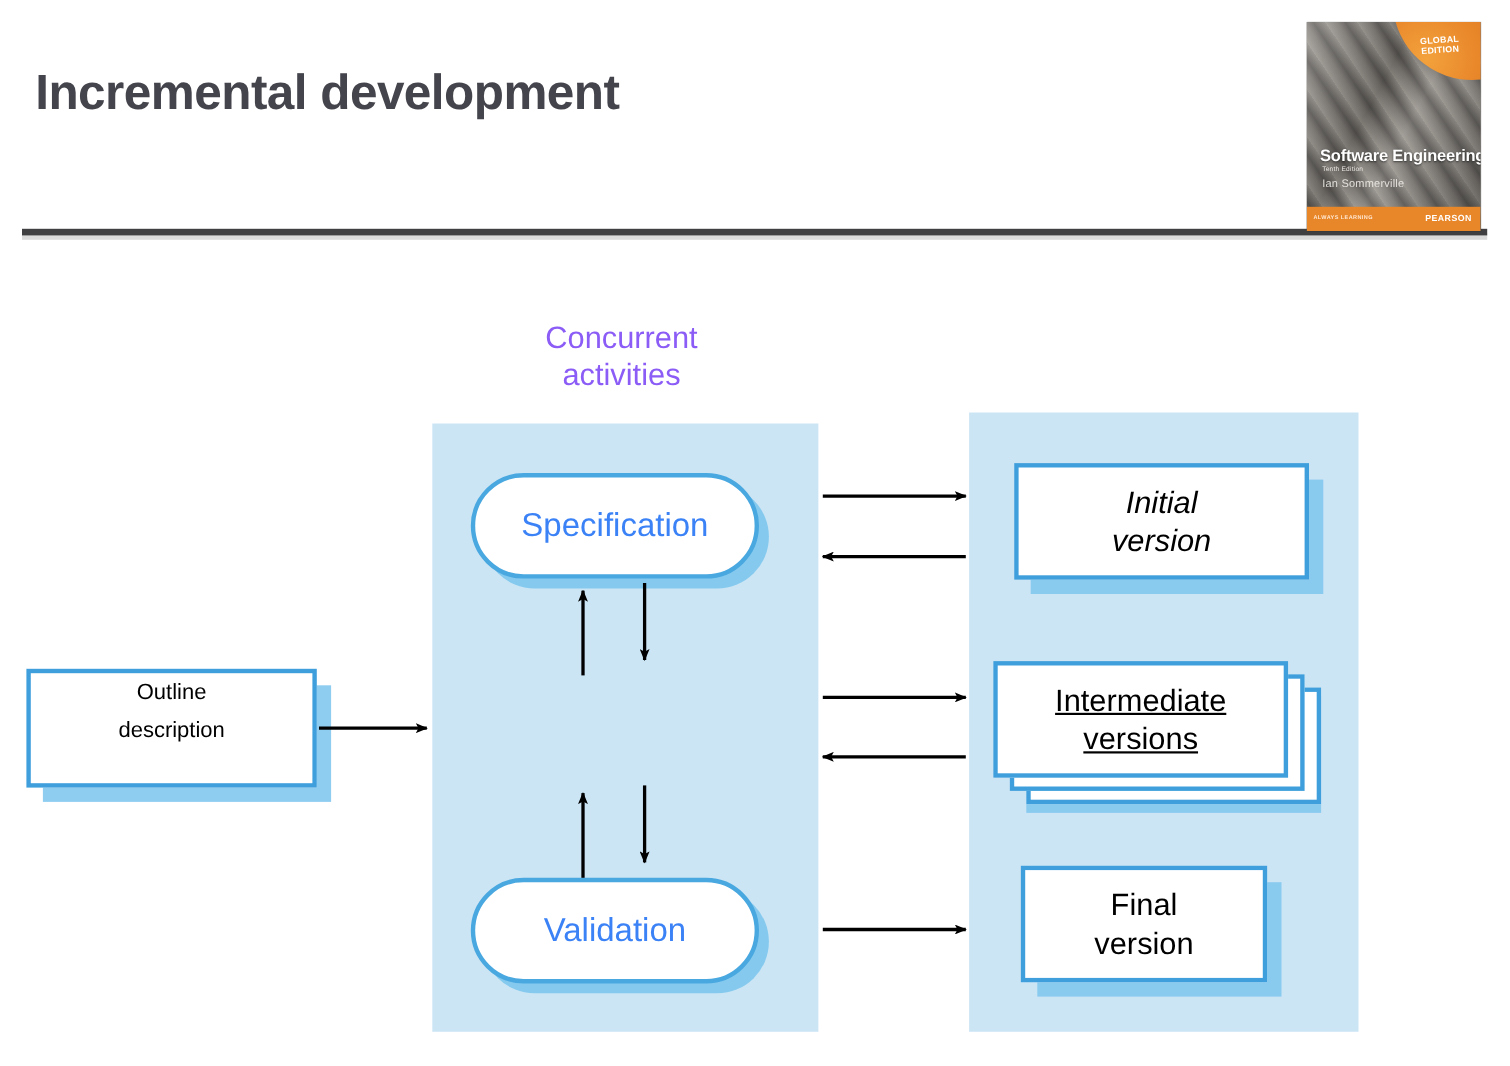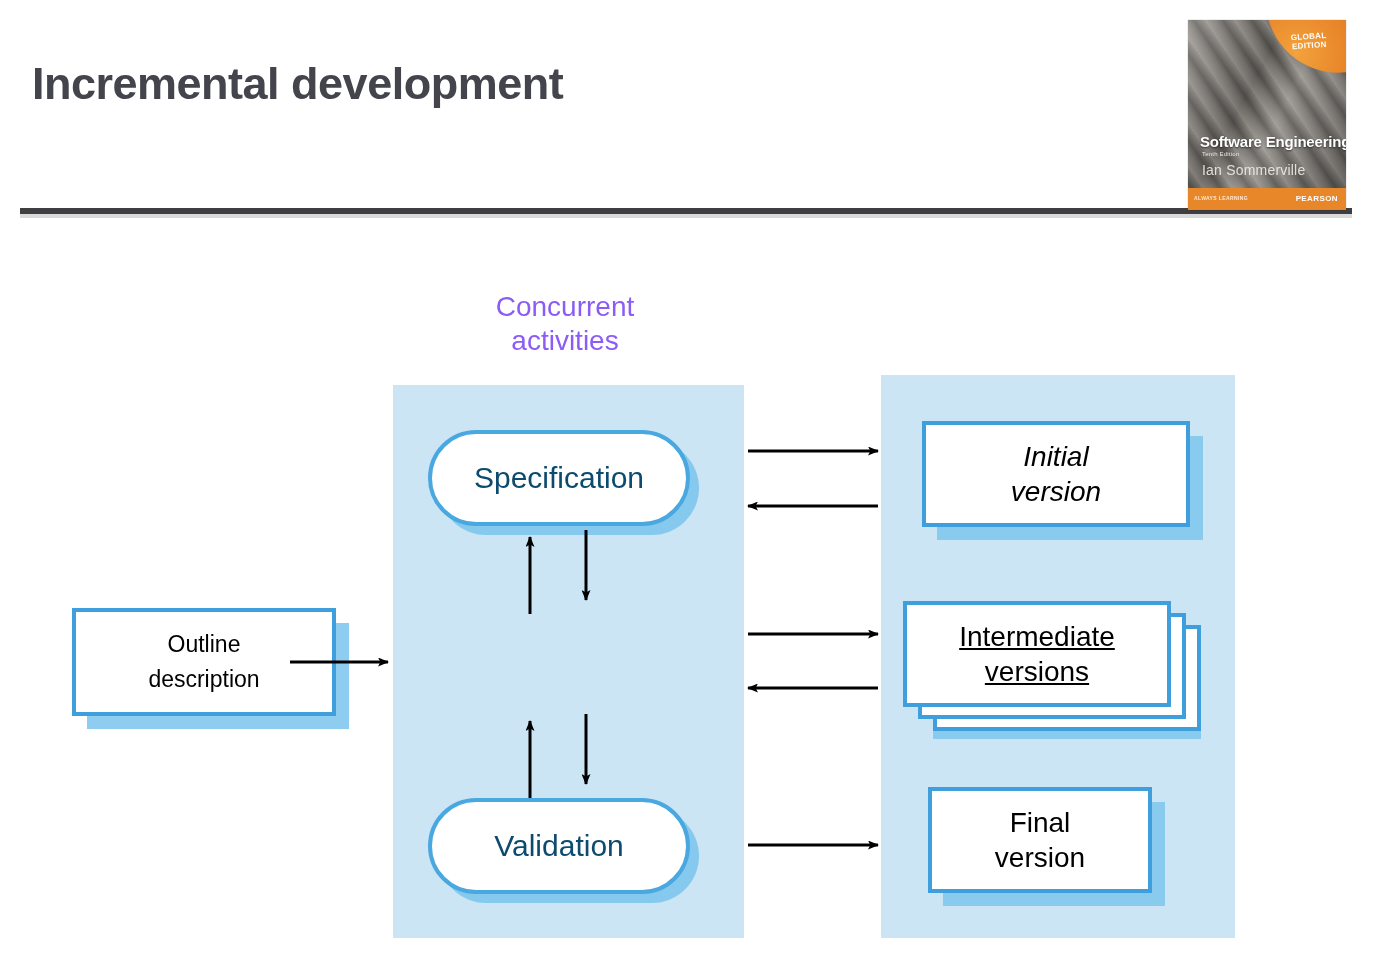--- a/index.html
+++ b/index.html
@@ -97,21 +97,21 @@
     top: 131px;
     color: #e9e6e2;
     font-size: 6px;
     letter-spacing: 0.2px;
   }
   #book-author {
     position: absolute;
     left: 14px;
     top: 142px;
     color: #efece8;
-    font-size: 14px;
+    font-size: 10px;
     letter-spacing: 0.2px;
     opacity: 0.9;
   }
   #book-footband {
     position: absolute;
     left: 0;
     right: 0;
     bottom: 0;
     height: 22px;
     background: #e8862a;
@@ -162,21 +162,21 @@
     width: 262px;
     height: 96px;
     background: #ffffff;
     border: 4px solid #4aa8e0;
     border-radius: 48px;
     box-sizing: border-box;
     display: flex;
     align-items: center;
     justify-content: center;
     font-size: 30px;
-    color: #0c4a6e;
+    color: #3b82f6;
     box-shadow: 10px 10px 0 -1px rgba(120,197,236,0.85);
   }
   #pill-specification { left: 428px; top: 430px; }
   #pill-development   { left: 428px; top: 615px; }
   #pill-validation    { left: 428px; top: 798px; }
 
   
   .vbox {
     position: absolute;
     background: #ffffff;
@@ -224,24 +224,23 @@
   }
 
   
   #outline-box {
     position: absolute;
     left: 24px; top: 608px;
     width: 264px; height: 108px;
     background: #ffffff;
     border: 4px solid #3f9fdc;
     box-sizing: border-box;
-    display: flex; align-items: center; justify-content: center;
-    text-align: center; font-size: 23px; line-height: 35px; color: #000000;
+    display: flex; align-items: flex-start; justify-content: center;
+    text-align: center; font-size: 20px; line-height: 35px; color: #000000;
     box-shadow: 14px 14px 0 -1px rgba(130,200,238,0.9);
-    margin-left: 48px;
   }
 
   #arrows { position: absolute; left: 0; top: 0; width: 1373px; height: 969px; pointer-events: none; }
 </style>
 </head>
 <body>
 
 <div id="slide-title">Incremental development</div>
 
 <div id="header-rule"></div>

